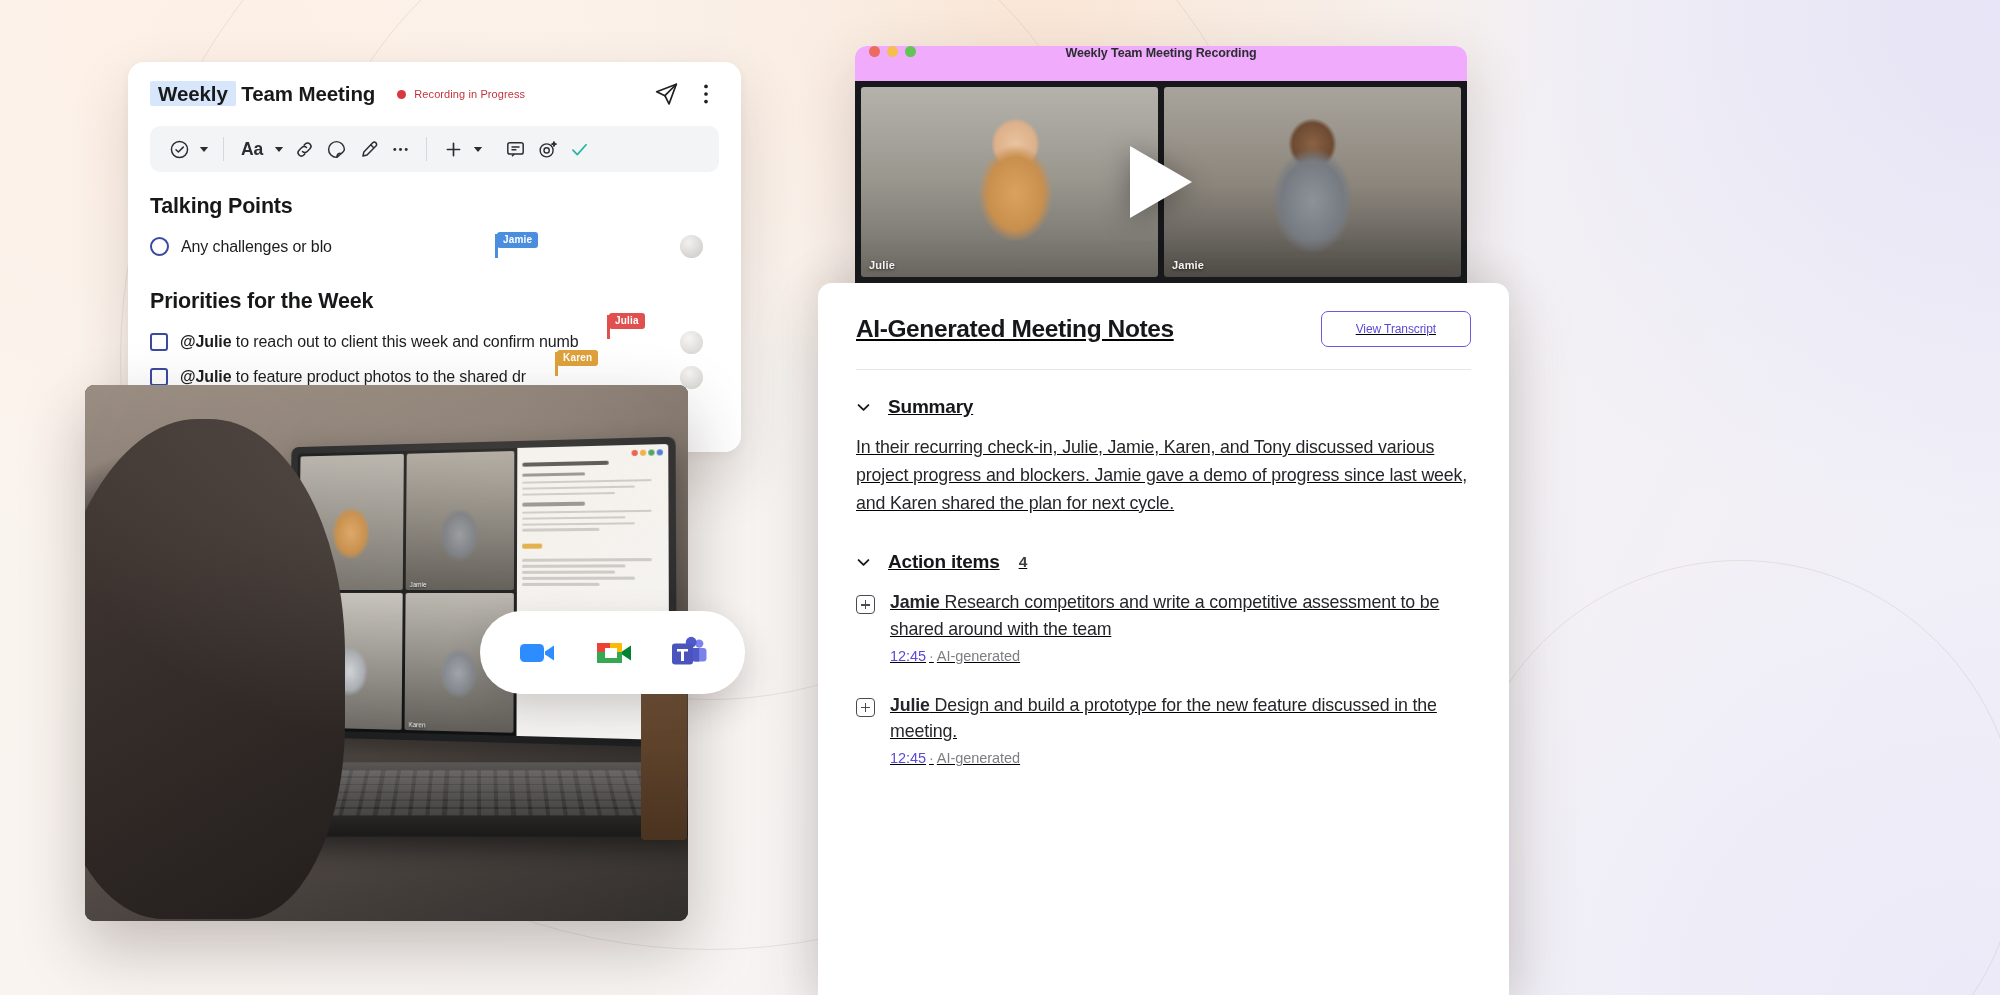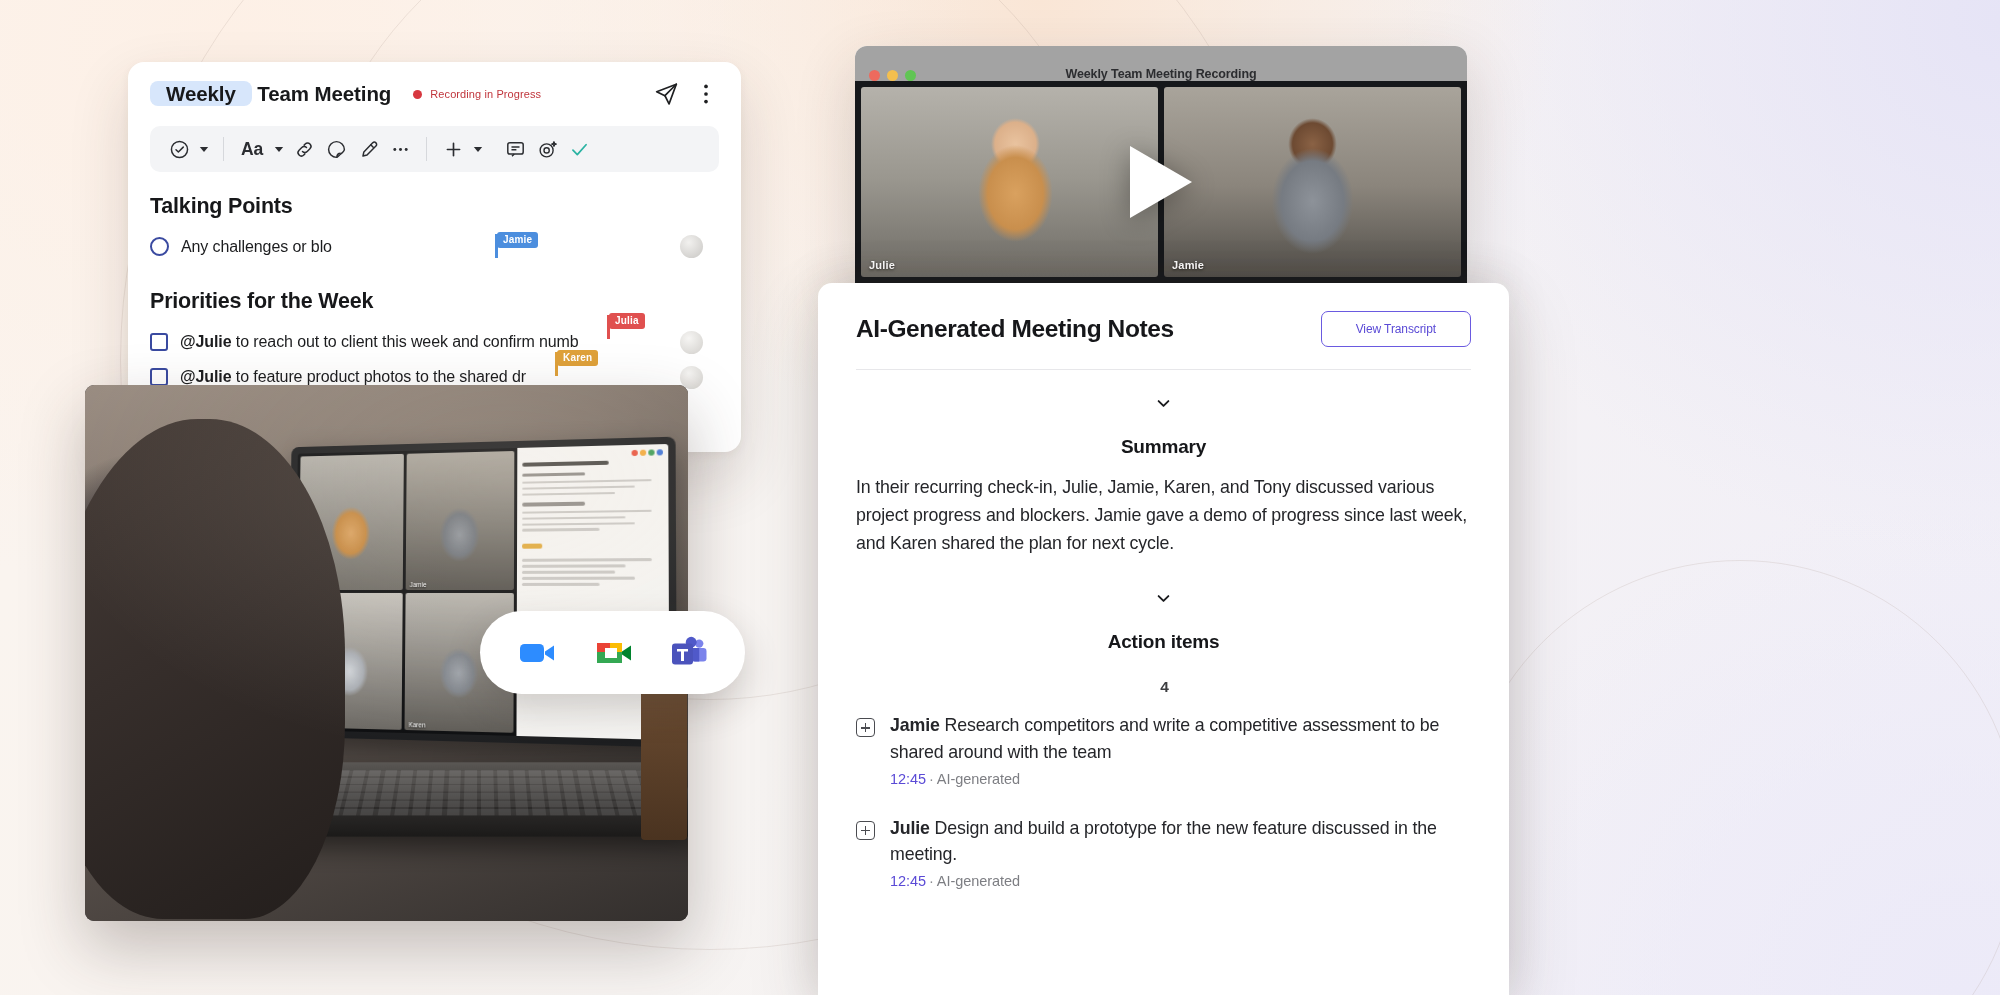--- a/index.html
+++ b/index.html
@@ -37,21 +37,21 @@
     background: #ffffff;
     border-radius: 16px;
     box-shadow: 0 26px 60px rgba(60,45,40,0.16), 0 3px 10px rgba(60,45,40,0.06);
     overflow: hidden;
   }
   #doc-head {
     height: 64px; display: flex; align-items: center;
     padding: 0 22px 0 22px; position: relative;
   }
   #doc-title { font-size: 20.5px; font-weight: 700; color: #18191b; letter-spacing: -0.1px; white-space: nowrap; }
-  #doc-title .hl { background: #d7e6fb; border-radius: 8px; padding: 1px 16px; }
+  #doc-title .hl { background: #d7e6fb; border-radius: 2px; padding: 1px 8px; }
   #rec-status { display: flex; align-items: center; gap: 8px; margin-left: 22px; white-space: nowrap; }
   #rec-dot { width: 9px; height: 9px; border-radius: 50%; background: #d7373f; flex: 0 0 auto; }
   #rec-text { font-size: 11px; color: #c0353c; font-weight: 500; letter-spacing: 0.1px; }
   #doc-head-actions { margin-left: auto; display: flex; align-items: center; gap: 14px; }
   .hicon { width: 26px; height: 26px; display: block; }
   .hicon svg { width: 100%; height: 100%; display: block; }
 
   #doc-toolbar {
     margin: 0 22px; height: 46px; border-radius: 10px;
     background: #f3f4f6;
@@ -94,21 +94,21 @@
   .av-stub { position: absolute; right: 16px; width: 23px; height: 23px; border-radius: 50%; }
 
   
   #vid-win {
     position: absolute; left: 855px; top: 46px;
     width: 612px; height: 237px;
     background: #fff; border-radius: 12px 12px 0 0;
     box-shadow: 0 22px 60px rgba(60,45,40,0.19);
     overflow: hidden;
   }
-  #vid-bar { height: 35px; background: #a3a3a3; display: flex; align-items: flex-end; padding: 0 14px; position: relative; }
+  #vid-bar { height: 35px; background: #f0abfc; display: flex; align-items: flex-start; padding: 0 14px; position: relative; }
   .dot { width: 11px; height: 11px; border-radius: 50%; margin-right: 7px; }
   .dot.r { background: #ed6a5e; } .dot.y { background: #f4bf4f; } .dot.g { background: #61c554; }
   #vid-bar-title {
     position: absolute; left: 0; right: 0; text-align: center;
     font-size: 12.5px; color: #2c2d30; font-weight: 600; letter-spacing: -0.1px;
   }
   #vid-stage { position: relative; height: 202px; background: #16181b; padding: 6px; }
   #vid-grid { display: grid; grid-template-columns: 1fr 1fr; gap: 6px; height: 100%; }
   .tile { position: relative; border-radius: 3px; overflow: hidden; }
   .tile .nm {
@@ -134,30 +134,31 @@
     filter: drop-shadow(0 4px 14px rgba(0,0,0,.35));
   }
 
   
   #notes {
     position: absolute; left: 818px; top: 283px;
     width: 691px; height: 712px;
     background: #ffffff; border-radius: 14px 14px 0 0;
     box-shadow: 0 -6px 40px rgba(60,45,40,0.13), 0 26px 70px rgba(60,45,40,0.17);
     padding: 28px 38px 0 38px;
+    text-decoration: underline;
   }
   #notes-head { display: flex; align-items: center; justify-content: space-between; padding-bottom: 22px; }
   #notes-title { font-size: 24.5px; font-weight: 700; color: #16171a; letter-spacing: -0.4px; }
   #view-transcript {
     border: 1.5px solid #6a5ae0; color: #5a4ad6; background: #fff;
     border-radius: 7px; padding: 10px 34px; font-size: 12px; font-weight: 500;
     font-family: "Liberation Sans", sans-serif; cursor: pointer; letter-spacing: -0.1px;
   }
   #notes-div { height: 1px; background: #e7e7ea; margin: 0 0 26px 0; }
-  .sec-head { display: flex; align-items: center; gap: 25px; margin-bottom: 16px; flex-direction: column; }
+  .sec-head { display: flex; align-items: center; gap: 17px; margin-bottom: 16px; }
   .chev { width: 15px; height: 15px; color: #1b1c1f; flex: 0 0 auto; }
   .chev svg { width: 100%; height: 100%; display: block; }
   .sec-title { font-size: 19px; font-weight: 700; color: #16171a; letter-spacing: -0.2px; }
   .sec-count { font-size: 15.5px; font-weight: 600; color: #3c3d40; margin-left: 2px; }
   #summary-text {
     font-size: 17.8px; line-height: 1.56; color: #25262a;
     letter-spacing: -0.15px; margin-bottom: 34px; max-width: 625px;
   }
   .ai-item { display: flex; gap: 15px; margin-bottom: 28px; }
   .ai-plus {

